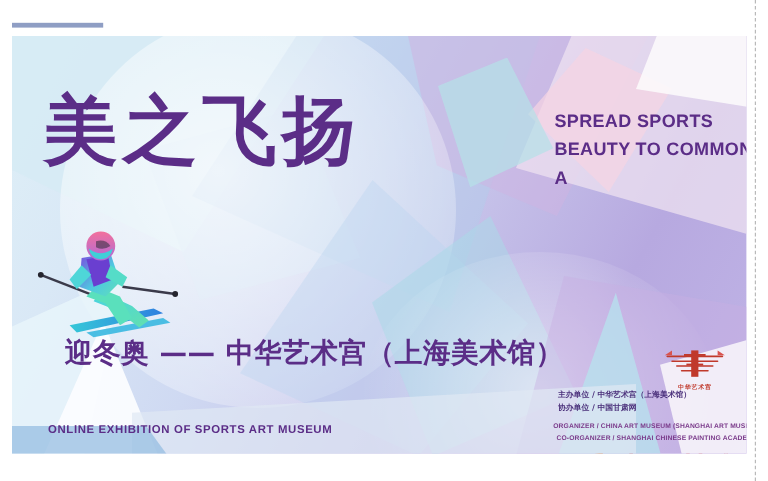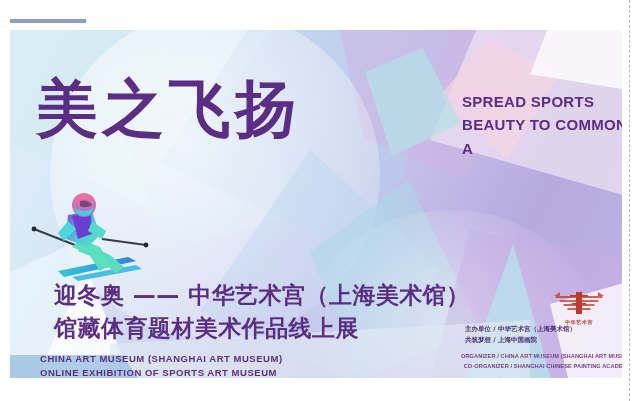--- a/index.html
+++ b/index.html
@@ -203,25 +203,23 @@
 
     <div id="title-line1" class="title-cn">美之飞扬</div>
 
     <div id="english-title">
       <div>SPREAD SPORTS</div>
       <div>BEAUTY TO COMMON A</div>
     </div>
 
     <div id="subtitle-cn">
       <div>迎冬奥 —— 中华艺术宫（上海美术馆）</div>
-      <div>馆藏体育题材美术作品线上展</div>
     </div>
 
     <div id="subtitle-en">
-      <div>CHINA ART MUSEUM (SHANGHAI ART MUSEUM)</div>
       <div>ONLINE EXHIBITION OF SPORTS ART MUSEUM</div>
     </div>
 
     <div id="logo-block">
       <svg id="logo-mark" viewBox="0 0 58 30">
         <g stroke="#c0392b" stroke-width="1.3" stroke-linecap="round">
           <line x1="6" y1="9" x2="52" y2="9"></line>
           <line x1="10" y1="13" x2="48" y2="13"></line>
           <line x1="14" y1="17" x2="44" y2="17"></line>
           <line x1="18" y1="21" x2="40" y2="21"></line>
@@ -230,21 +228,21 @@
         <rect x="20" y="7" width="18" height="1.6" fill="#c0392b"></rect>
         <rect x="22" y="15" width="14" height="1.6" fill="#c0392b"></rect>
         <path d="M4 8 L10 4 L10 8 Z" fill="#d9534f"></path>
         <path d="M54 8 L48 4 L48 8 Z" fill="#d9534f"></path>
       </svg>
       <div id="logo-caption">中华艺术宫</div>
     </div>
 
     <div id="credits-cn">
       <div>主办单位 / 中华艺术宫（上海美术馆）</div>
-      <div>共筑梦想 / 上海中国画院</div>
+      <div>协办单位 / 中国甘肃网</div>
     </div>
 
     <div id="credits-en">
       <div>ORGANIZER / CHINA ART MUSEUM (SHANGHAI ART MUSEUM</div>
       <div>CO-ORGANIZER / SHANGHAI CHINESE PAINTING ACADEMY</div>
     </div>
 
     <div id="watermark">
       <svg width="178" height="58" viewBox="0 0 178 58">
         <defs>

